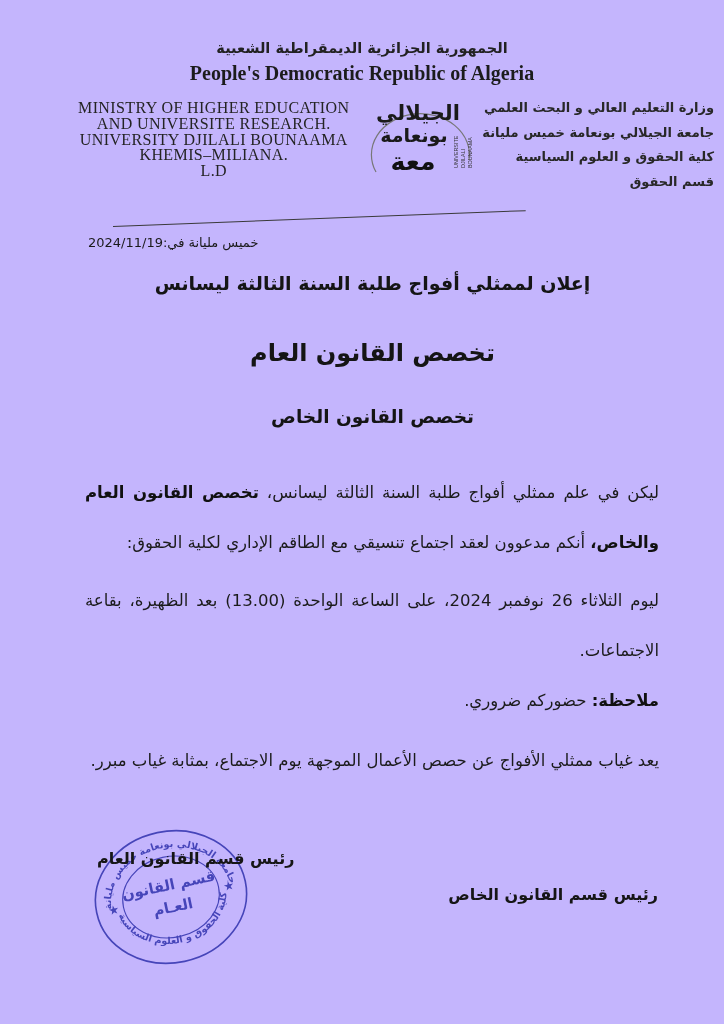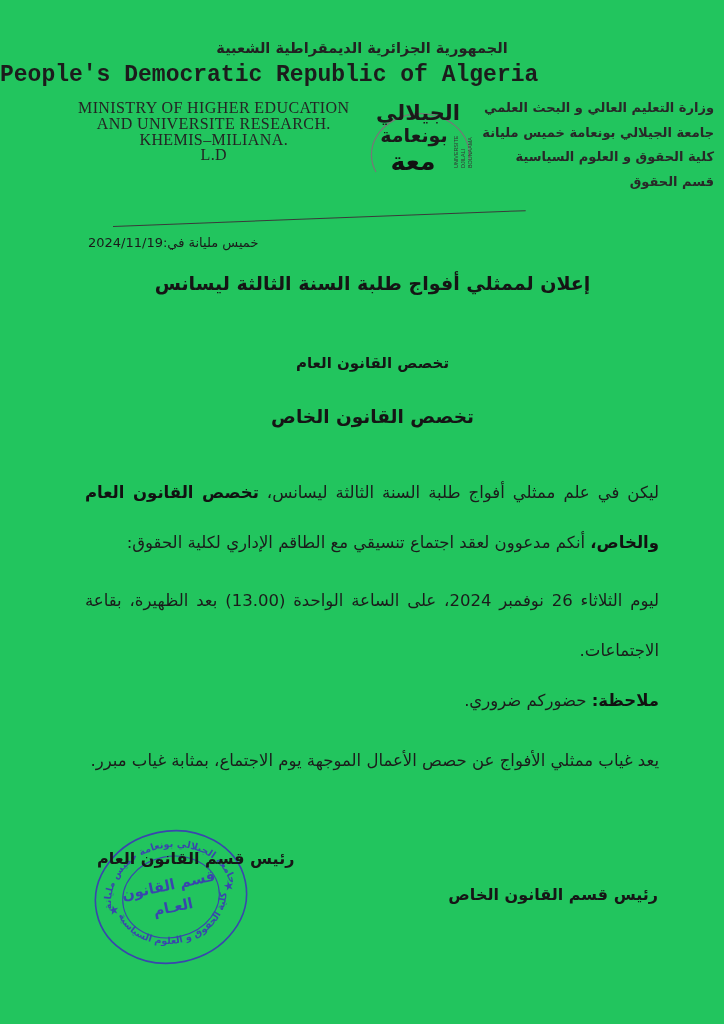--- a/index.html
+++ b/index.html
@@ -1,27 +1,27 @@
 <!DOCTYPE html>
 <html lang="ar"><head>
 <meta charset="utf-8">
 <style>
   html,body { margin:0; padding:0; background:#e8e8e8; }
   .page {
     position:relative; width:724px; height:1024px; margin:0 auto;
-    background:#22c55e; overflow:hidden;
+    background:#c4b5fd; overflow:hidden;
     font-family:"DejaVu Sans", sans-serif; color:#1c1c1c;
   }
   .republic-ar {
     position:absolute; top:40px; left:0; right:0; text-align:center;
     direction:rtl; font-size:14.5px; font-weight:bold; color:#222;
   }
   .republic-en {
-    position:absolute; top:62px; left:0; right:0; 
-    font-family:Liberation Mono, monospace; font-size:23px; font-weight:bold;
+    position:absolute; top:62px; left:0; right:0; text-align:center;
+    font-family:Liberation Serif, serif; font-size:20px; font-weight:bold;
   }
   .hdr-left {
     position:absolute; top:100px; left:78px;
     font-family:"Liberation Serif", serif; font-size:16px;
     line-height:15.8px; letter-spacing:0.4px; color:#242424;text-align:center;
   }
   .hdr-right {
     position:absolute; top:96px; right:10px; direction:rtl; text-align:right;
     font-size:13px; line-height:24.5px; font-weight:bold; color:#282828;
   }
@@ -33,21 +33,21 @@
   }
   .date-line {
     position:absolute; top:235px; left:88px; direction:rtl;
     font-size:13px; color:#1a1a1a;text-align:right;
   }
   .doc-title {
     position:absolute; left:85px; width:575px; text-align:center;
     direction:rtl; font-weight:bold; color:#151515;
   }
   .title-main { top:272px; font-size:19px; }
-  .title-2 { top:339px; font-size:15px;margin-top:15px; }
+  .title-2 { top:339px; font-size:24px; }
   .title-3 { top:406px; font-size:18.5px; }
   .para {
     position:absolute; left:85px; width:574px; direction:rtl;
     text-align:justify; font-size:16.5px; line-height:50px; color:#1b1b1b;
   }
   .para b { color:#111; }
   .p1 { top:451px; }
   .p2 { top:559px; }
   .note { top:659px; text-align:right; }
   .p3 { top:719px; }
@@ -65,20 +65,21 @@
 <body>
 
 <div class="page">
 
   <div class="republic-ar">الجمهورية الجزائرية الديمقراطية الشعبية</div>
   <div class="republic-en">People's Democratic Republic of Algeria</div>
 
   <div class="hdr-left">
     <div>MINISTRY OF HIGHER EDUCATION</div>
     <div>AND UNIVERSITE RESEARCH.</div>
+    <div>UNIVERSITY DJILALI BOUNAAMA</div>
     <div>KHEMIS–MILIANA.</div>
     <div>L.D</div>
   </div>
 
   <div class="logo">
     <svg width="112" height="98" viewBox="0 0 112 98">
       <path d="M 10,82 A 49,41 0 1 1 103,70" fill="none" stroke="#777" stroke-width="1.2"></path>
       <text x="52" y="30" text-anchor="middle" font-size="21" font-weight="bold" fill="#1a1a1a" font-family="DejaVu Sans, sans-serif">الجيلالي</text>
       <text x="48" y="52" text-anchor="middle" font-size="19" font-weight="bold" fill="#1a1a1a" font-family="DejaVu Sans, sans-serif">بونعامة</text>
       <text x="47" y="80" text-anchor="middle" font-size="25" font-weight="bold" fill="#111" font-family="DejaVu Sans, sans-serif">معة</text>

